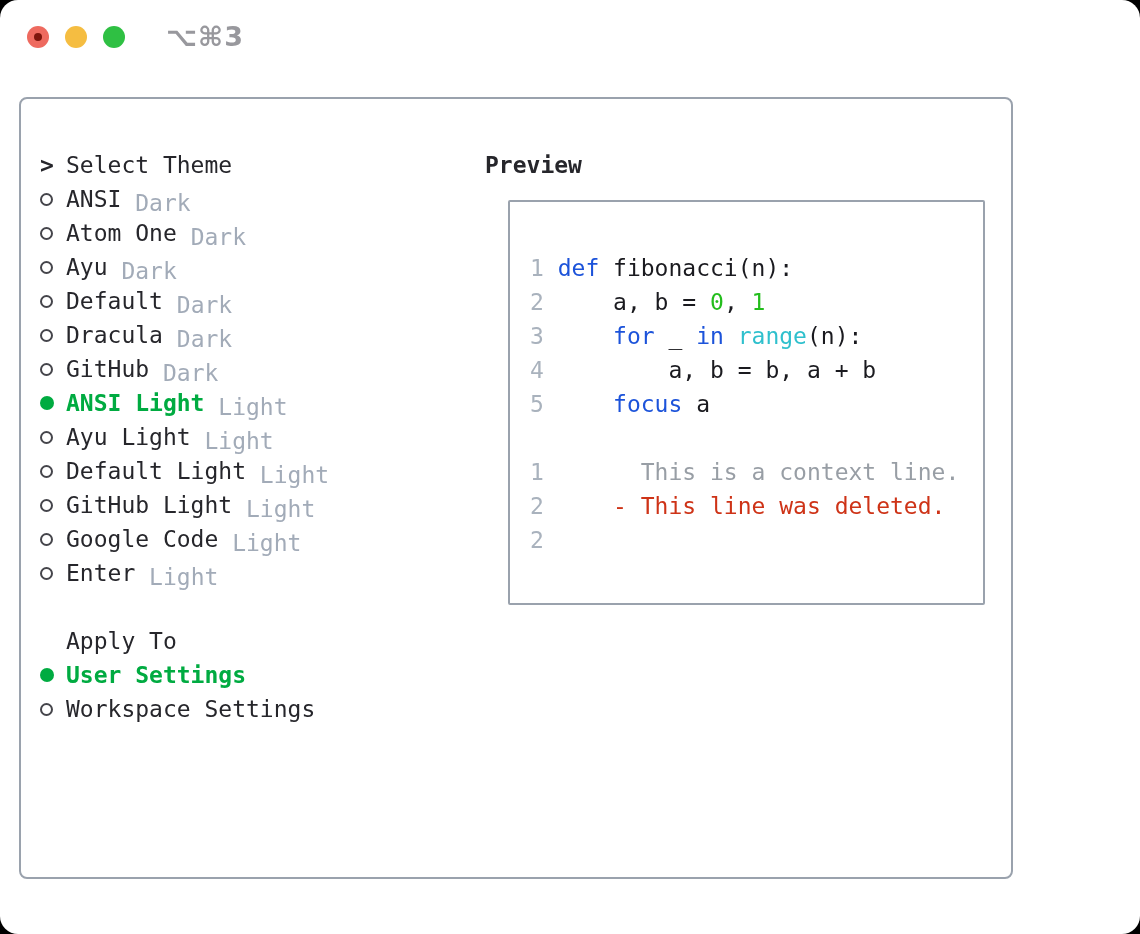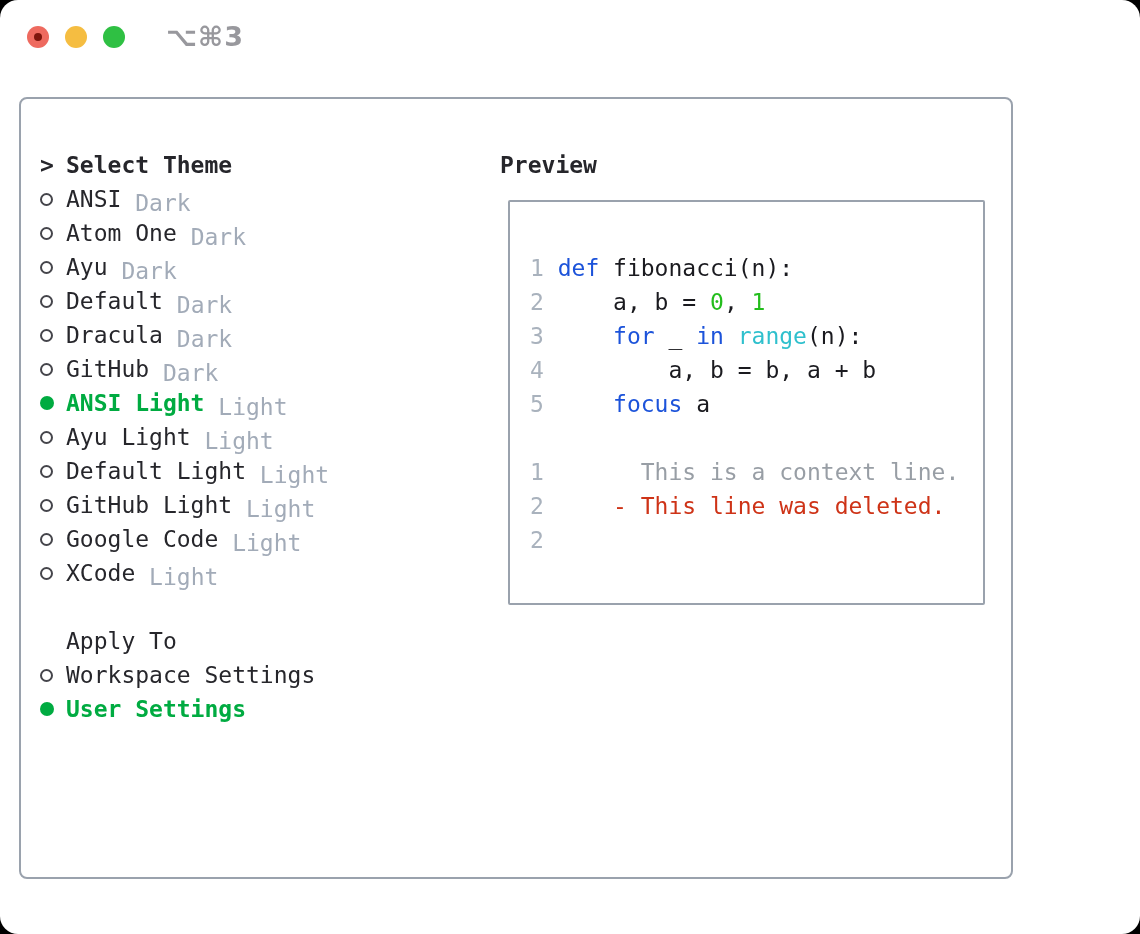--- a/index.html
+++ b/index.html
@@ -38,31 +38,31 @@
   
   .left-col { position: absolute; left: 19px; top: 49px; width: 440px; }
   .row { display: flex; align-items: center; height: 34px; font-size: 23px; color: var(--text_dark); white-space: pre; }
   .bullet-col { width: 26px; flex: 0 0 26px; display: flex; align-items: center; }
   .cursor { font-weight: bold; color: var(--text_dark); }
   .ring {
     width: 13px; height: 13px; border-radius: 50%;
     border: 2px solid var(--circle_outline); box-sizing: border-box;
   }
   .ring.filled { border: none; background: var(--accent_green); width: 14px; height: 14px; }
-  .heading { font-weight: bold; color: var(--text_dark); text-align: center; }
+  .heading { font-weight: normal; color: var(--text_dark); text-align: center; }
   .subheading { color: var(--text_dark); }
   .item-name { color: var(--text_dark); }
   .row.selected .item-name { color: var(--accent_green); font-weight: bold; }
   .variant { color: var(--text_muted); margin-left: 1ch; margin-top: 8px; }
   .apply-section { margin-top: 34px; text-align: center; }
   .help { margin-top: 34px; color: var(--help_gray); }
   .help .row { color: var(--help_gray); }
   
   .preview-title {
-    position: absolute; left: 479px; top: 49px; height: 34px;
+    position: absolute; left: 464px; top: 49px; height: 34px;
     display: flex; align-items: center;
     font-size: 23px; font-weight: bold; color: var(--text_dark);
   }
   .preview-box {
     position: absolute; left: 487px; top: 101px;
     width: 477px; height: 405px; box-sizing: border-box;
     border: 2px solid var(--box_border); border-radius: 2px;
     padding: 49px 0 0 20px; overflow: hidden;
   }
   .cline { height: 34px; display: flex; align-items: center; font-size: 23px; white-space: pre; }
@@ -150,39 +150,39 @@
     <span class="item-name">GitHub Light</span>
     <span class="variant">Light</span>
   </div>
           <div class="row">
     <span class="bullet-col"><span class="ring"></span></span>
     <span class="item-name">Google Code</span>
     <span class="variant">Light</span>
   </div>
           <div class="row">
     <span class="bullet-col"><span class="ring"></span></span>
-    <span class="item-name">XCode</span>
+    <span class="item-name">Enter</span>
     <span class="variant">Light</span>
   </div>
         </div>
 
       <div class="apply-section">
         <div class="row">
           <span class="bullet-col"></span>
           <span class="subheading">Apply To</span>
         </div>
         <div id="apply-options">
-            <div class="row">
-    <span class="bullet-col"><span class="ring"></span></span>
-    <span class="item-name">Workspace Settings</span>
-  </div>
             <div class="row selected">
     <span class="bullet-col"><span class="ring filled"></span></span>
     <span class="item-name">User Settings</span>
   </div>
+            <div class="row">
+    <span class="bullet-col"><span class="ring"></span></span>
+    <span class="item-name">Workspace Settings</span>
+  </div>
           </div>
       </div>
 
     </div>
 
     <div class="preview-title">Preview</div>
 
     <div class="preview-box">
       <div id="code-lines">
           <div class="cline">

